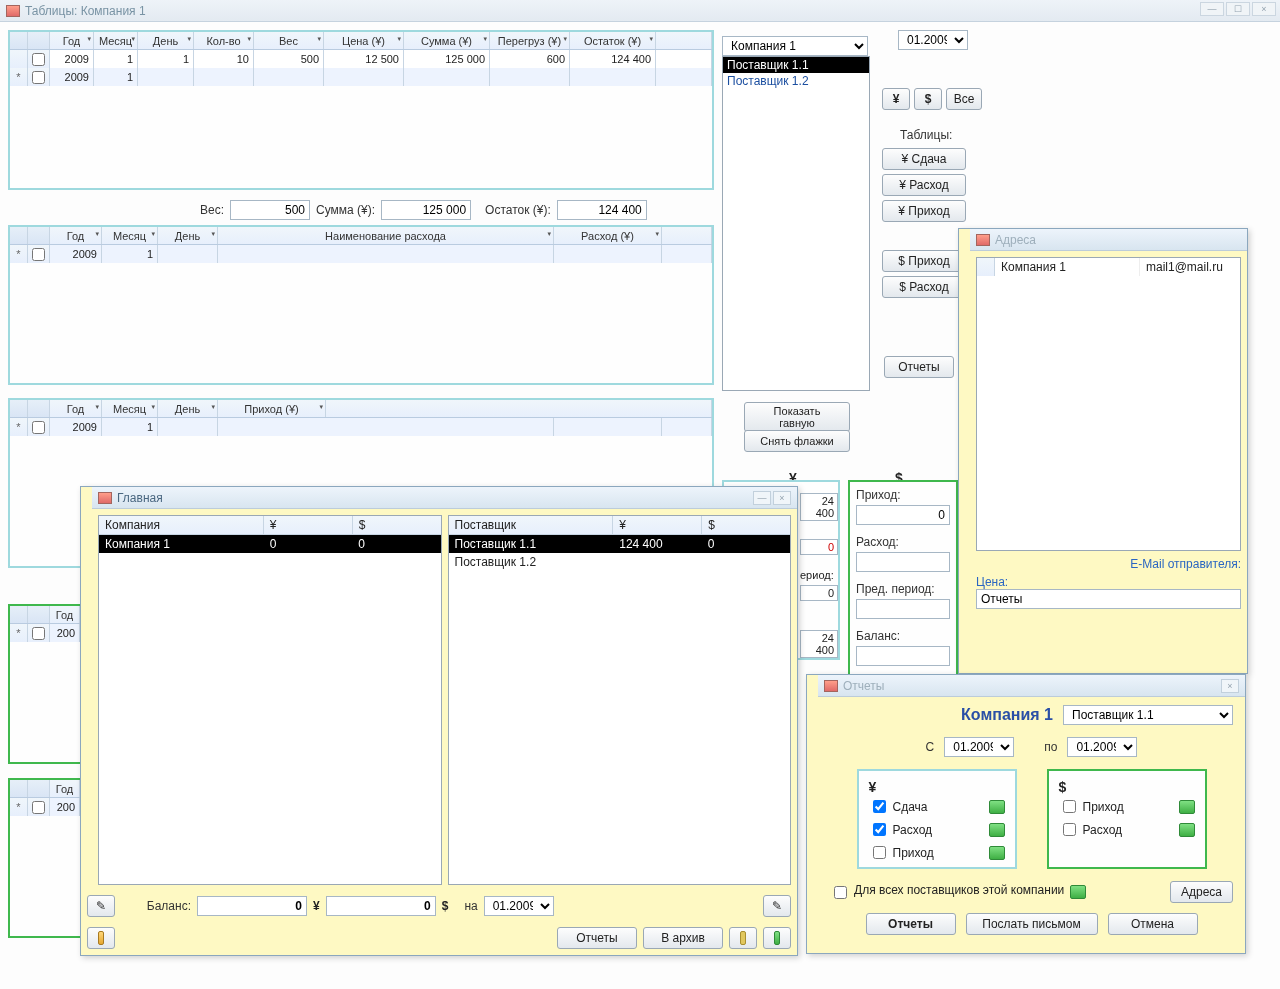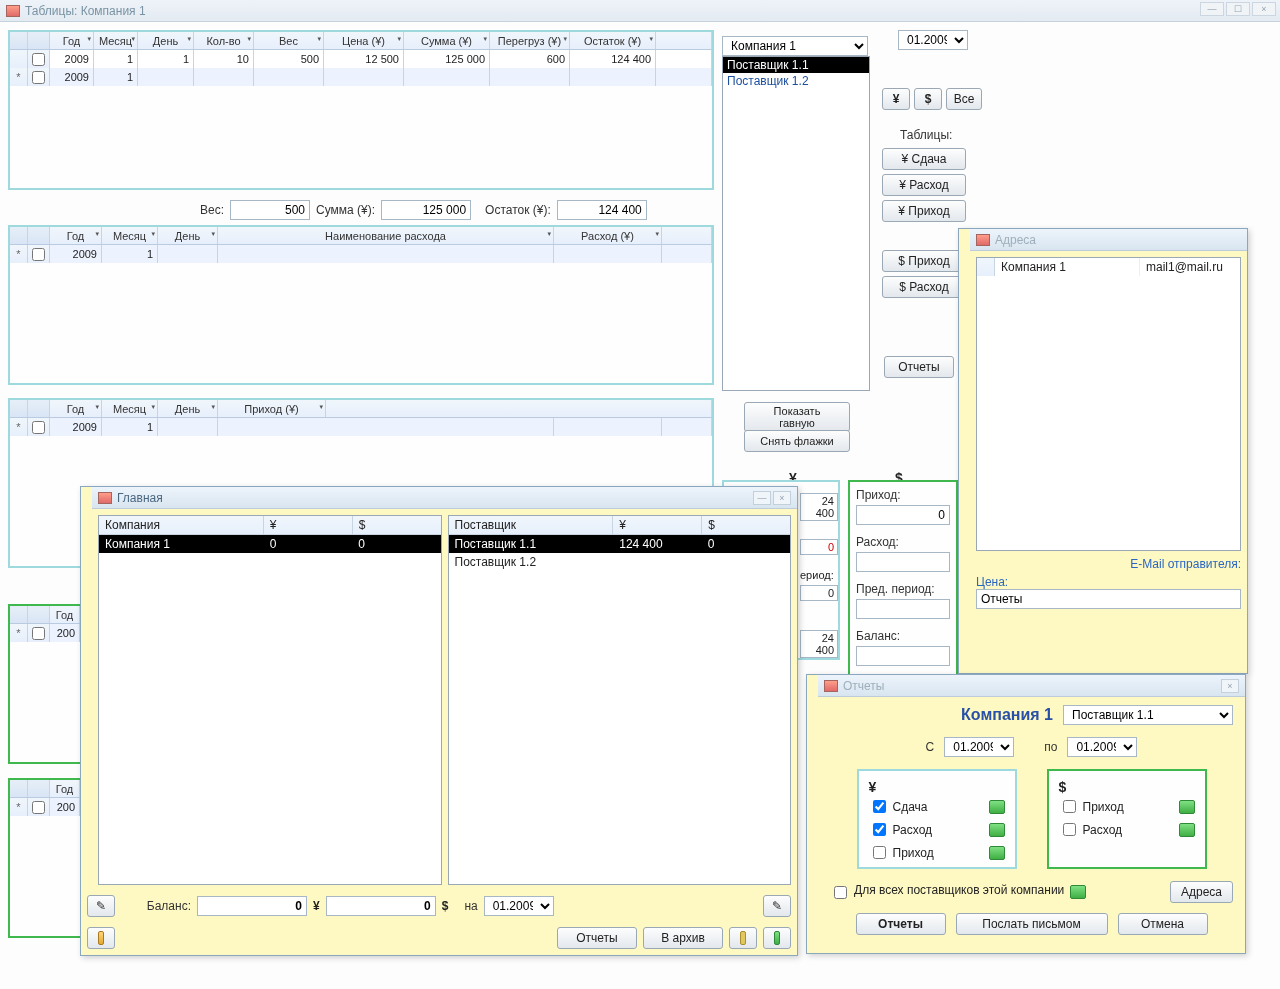--- a/index.html
+++ b/index.html
@@ -551,17 +551,17 @@
       <label style="display:flex;gap:4px">
           <input type="checkbox" style=""> 
           <span>Для всех поставщиков этой компании</span>
         </label>
       <span class="mini-icon mini-green"></span>
       <span style="flex:1"></span>
       <button class="btn">Адреса</button>
     </div>
     <div style="margin-top:10px;display:flex;gap:10px;justify-content:center">
       <button class="btn" style="font-weight:bold;width:90px">Отчеты</button>
-      <button class="btn" style="width:152px">Послать письмом</button>
+      <button class="btn" style="width:132px">Послать письмом</button>
       <button class="btn" style="width:90px">Отмена</button>
     </div>
   </div>
 </div>
 
 </body></html>

